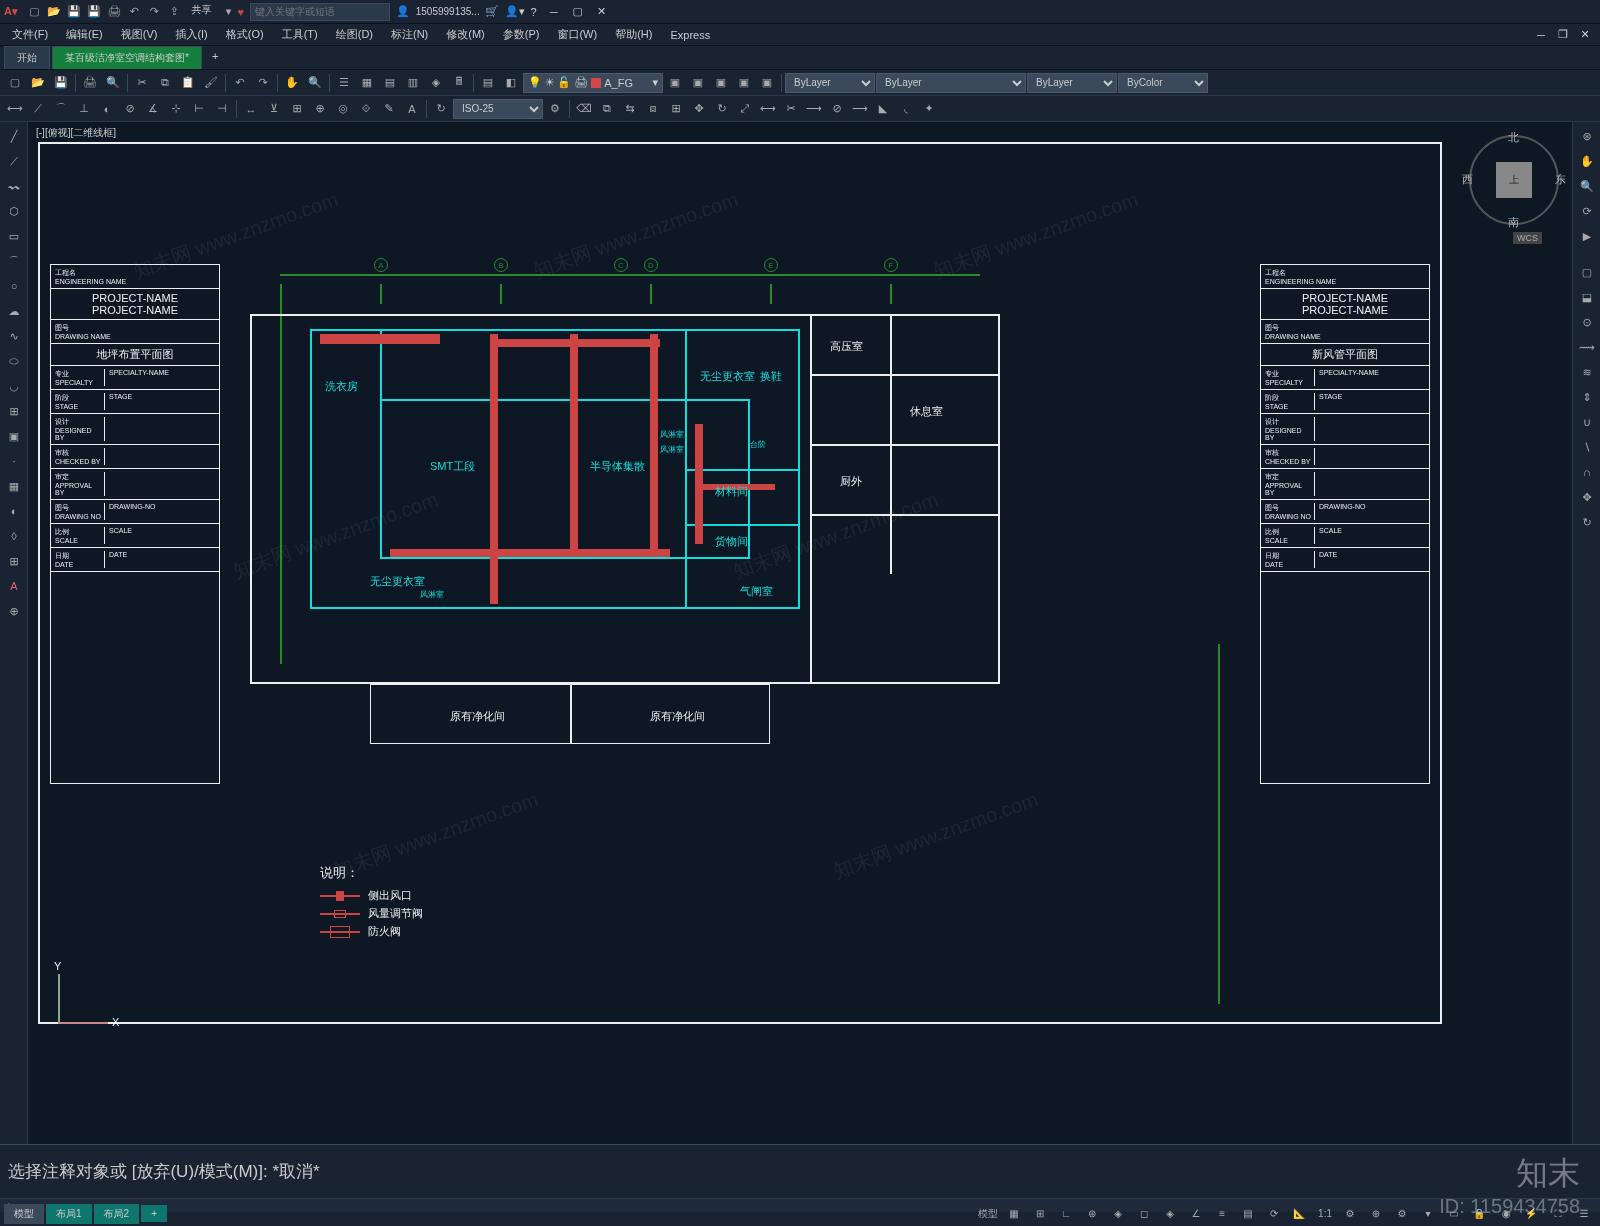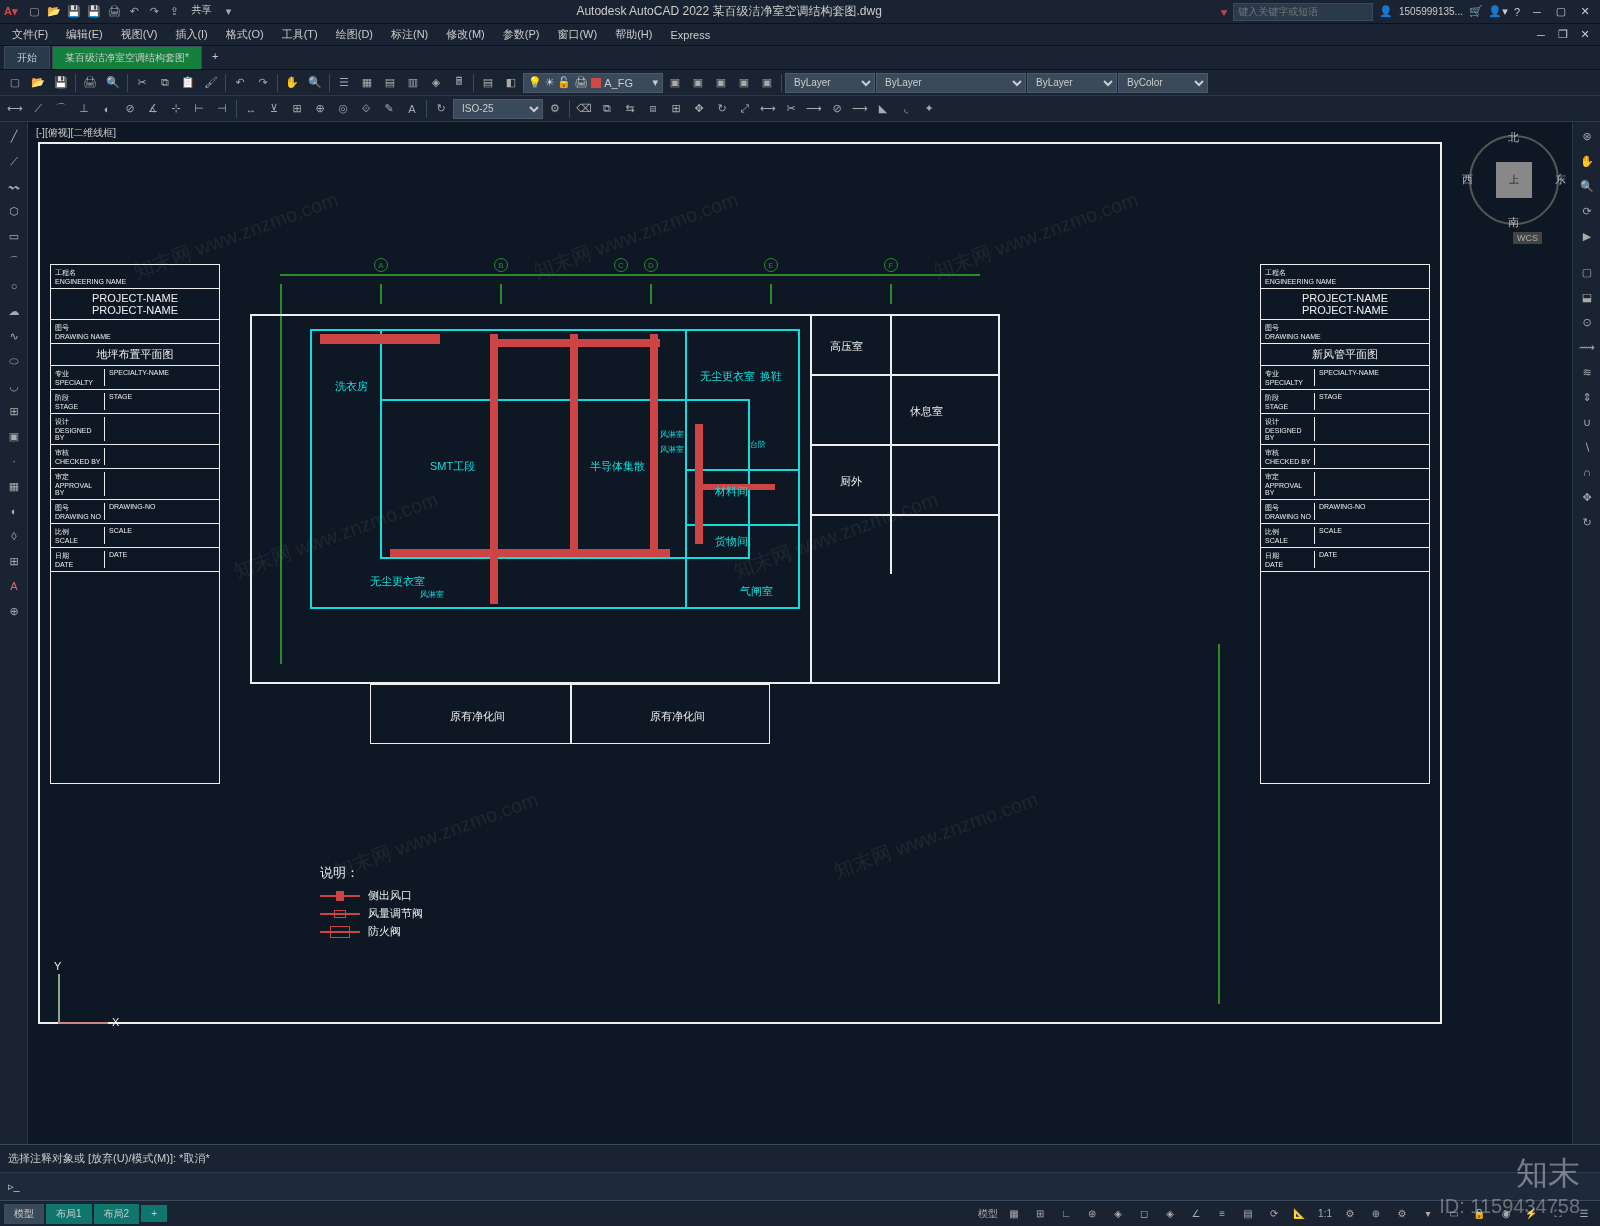--- a/index.html
+++ b/index.html
@@ -49,21 +49,21 @@
 .red-duct{position:absolute;background:#c44}
 .room-label{position:absolute;color:#1dd;font-size:11px;white-space:nowrap}
 .room-label.w{color:#eee}
 .legend{position:absolute;bottom:80px;left:280px;color:#eee;font-size:11px}
 .legend-row{display:flex;align-items:center;gap:8px;margin:3px 0}
 .legend-sym{width:40px;height:2px;background:#c44;position:relative}
 .ucs{position:absolute;bottom:120px;left:30px;color:#eee}
 .ucs-y{position:absolute;bottom:0;left:0;width:2px;height:50px;background:#8a8}
 .ucs-x{position:absolute;bottom:0;left:0;width:50px;height:2px;background:#c88}
 .cmd-area{height:56px;background:#1a2332;border-top:1px solid #3a4a5a;display:flex;flex-direction:column}
-.cmd-line{padding:6px 8px;color:#ccc;font-size:11px;border-bottom:1px solid #2a3a4a}
+.cmd-line{padding:15px 8px;color:#ccc;font-size:17px;border-bottom:1px solid #2a3a4a}
 .cmd-input{flex:1;display:flex;align-items:center;padding:0 8px;background:#1e2a3a}
 .cmd-input input{flex:1;background:transparent;border:none;color:#888;font-size:11px;outline:none;font-style:italic}
 .statusbar{height:26px;background:#1a2332;display:flex;align-items:center;padding:0 4px;gap:2px;border-top:1px solid #3a4a5a}
 .sb-tab{padding:3px 10px;background:#0f766e;cursor:pointer;font-size:10px}
 .sb-tab.active{background:#3a4a5a}
 .sb-right{margin-left:auto;display:flex;gap:2px;align-items:center}
 .sb-btn{width:24px;height:22px;display:flex;align-items:center;justify-content:center;cursor:pointer;color:#aaa;font-size:10px}
 .watermark{position:absolute;color:rgba(180,180,180,0.1);font-size:20px;pointer-events:none;transform:rotate(-20deg)}
 .bottom-watermark{position:absolute;bottom:30px;right:20px;color:rgba(255,255,255,0.4);font-size:32px}
 .id-watermark{position:absolute;bottom:8px;right:20px;color:rgba(255,255,255,0.35);font-size:20px}
@@ -78,21 +78,20 @@
     <div class="qat-btn">📂</div>
     <div class="qat-btn">💾</div>
     <div class="qat-btn">💾</div>
     <div class="qat-btn">🖨</div>
     <div class="qat-btn">↶</div>
     <div class="qat-btn">↷</div>
     <div class="qat-btn">⇪</div>
     <span style="font-size:10px;margin:0 6px">共享</span>
     <div class="qat-btn">▾</div>
   </div>
-  <div class="title-center">Autodesk AutoCAD 2022    某百级洁净室空调结构套图.dwg</div>
   <div class="title-right">
     <span style="color:#c44">♥</span>
     <input class="search-box" placeholder="键入关键字或短语" style="">
     <span>👤</span>
     <span class="user-info">1505999135...</span>
     <span>🛒</span>
     <span>👤▾</span>
     <span>?</span>
     <div class="win-btns">
       <div class="win-btn">─</div>
@@ -409,21 +408,21 @@
 
         <div class="red-duct" style="top:50px;left:70px;width:120px;height:10px"></div>
         <div class="red-duct" style="top:50px;left:240px;width:8px;height:270px"></div>
         <div class="red-duct" style="top:50px;left:320px;width:8px;height:220px"></div>
         <div class="red-duct" style="top:50px;left:400px;width:8px;height:220px"></div>
         <div class="red-duct" style="top:55px;left:240px;width:170px;height:8px"></div>
         <div class="red-duct" style="top:265px;left:140px;width:280px;height:8px"></div>
         <div class="red-duct" style="top:140px;left:445px;width:8px;height:120px"></div>
         <div class="red-duct" style="top:200px;left:445px;width:80px;height:6px"></div>
 
-        <div class="room-label" style="top:95px;left:85px">洗衣房</div>
+        <div class="room-label" style="top:95px;left:75px">洗衣房</div>
         <div class="room-label" style="top:175px;left:180px">SMT工段</div>
         <div class="room-label" style="top:175px;left:340px">半导体集散</div>
         <div class="room-label" style="top:145px;left:410px;font-size:8px">风淋室</div>
         <div class="room-label" style="top:160px;left:410px;font-size:8px">风淋室</div>
         <div class="room-label" style="top:85px;left:450px">无尘更衣室</div>
         <div class="room-label" style="top:290px;left:120px">无尘更衣室</div>
         <div class="room-label" style="top:200px;left:465px">材料间</div>
         <div class="room-label" style="top:250px;left:465px">货物间</div>
         <div class="room-label" style="top:300px;left:490px">气闸室</div>
         <div class="room-label" style="top:85px;left:510px">换鞋</div>

